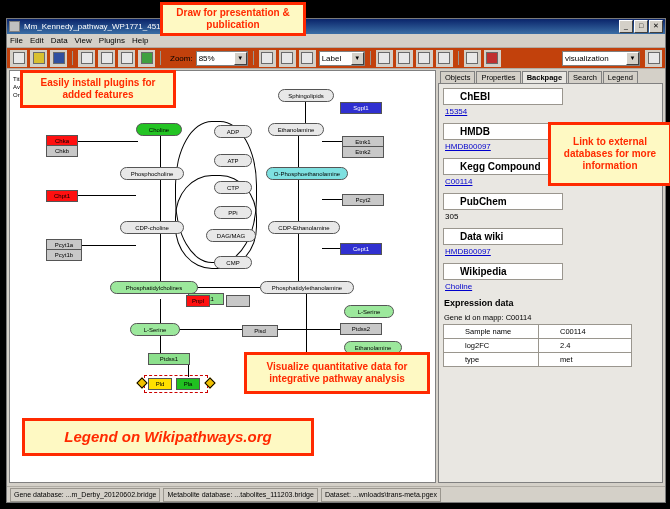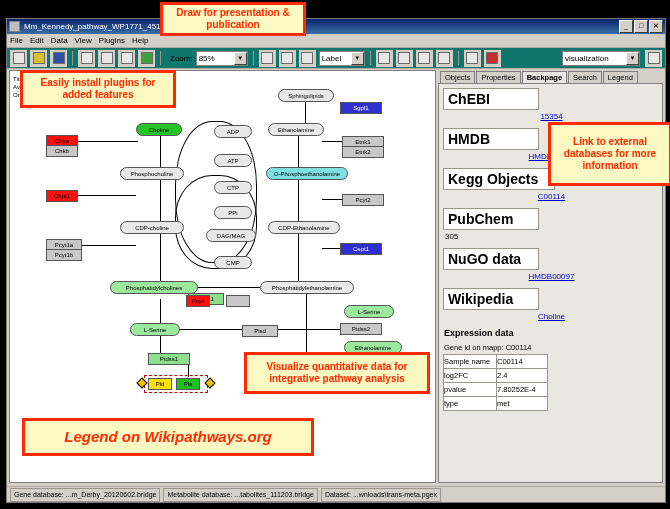--- a/index.html
+++ b/index.html
@@ -6,45 +6,45 @@
   body{width:670px;height:509px;overflow:hidden;font-family:"Liberation Sans",sans-serif;}
   #app{position:relative;width:670px;height:509px;background:#000;}
   .win{position:absolute;left:6px;top:18px;width:658px;height:483px;background:#d4d0c8;border:1px solid #7a7a7a;box-shadow:0 0 0 1px #000;}
   .titlebar{height:15px;background:linear-gradient(to bottom,#0a246a,#3a6ea5);display:flex;align-items:center;padding:0 2px;}
   .titlebar .tt{color:#fff;font-size:8px;padding-left:2px;flex:1;white-space:nowrap;overflow:hidden;}
   .titlebar .sysicon{width:9px;height:9px;background:#c0c0c0;border:1px solid #808080;margin-right:2px;}
   .winbtns{display:flex;gap:1px;}
   .winbtn{width:12px;height:11px;background:#d4d0c8;border:1px solid #fff;border-right-color:#404040;border-bottom-color:#404040;font-size:7px;line-height:9px;text-align:center;color:#000;}
   .menubar{height:13px;background:#d4d0c8;border-bottom:1px solid #b0aca4;display:flex;align-items:center;padding-left:3px;font-size:8px;gap:7px;}
   .menubar span{color:#000;}
-  .toolbar{height:20px;background:#0f766e;display:flex;align-items:center;padding:0 3px;gap:3px;border-bottom:1px solid #b0aca4;}
+  .toolbar{height:20px;background:#c2410c;display:flex;align-items:center;padding:0 3px;gap:3px;border-bottom:1px solid #b0aca4;}
   .tbtn{width:15px;height:15px;background:#d4d0c8;border:1px solid #d4d0c8;display:flex;align-items:center;justify-content:center;}
   .tbtn .sq{width:10px;height:10px;border:1px solid #6a6a6a;background:#e8e8e8;}
   .tbtn .sq.red{background:#c03030;}
   .tbtn .sq.blue{background:#3050a0;}
   .tbtn .sq.grn{background:#40a040;}
   .tbtn .sq.yel{background:#d8c030;}
   .tsep{width:1px;height:14px;background:#9a968e;margin:0 2px;}
   .zoomlab{font-size:8px;margin-left:4px;}
   .combo{height:13px;border:1px solid #808080;background:#fff;font-size:8px;display:flex;align-items:center;padding-left:2px;position:relative;}
   .combo .arrow{position:absolute;right:0;top:0;width:11px;height:11px;background:#d4d0c8;border:1px solid #fff;border-right-color:#404040;border-bottom-color:#404040;display:flex;align-items:center;justify-content:center;font-size:6px;}
   .body{position:absolute;left:0;top:49px;right:0;bottom:17px;display:flex;}
   .left{position:relative;width:425px;background:#fff;border:1px solid #808080;margin:2px;overflow:hidden;}
   .right{position:relative;flex:1;margin:2px 2px 2px 0;background:#d4d0c8;display:flex;flex-direction:column;}
   .tabs{display:flex;height:13px;align-items:flex-end;font-size:7.5px;padding-left:2px;}
   .tab{border:1px solid #808080;border-bottom:none;background:#d4d0c8;padding:1px 4px;margin-right:1px;}
   .tab.sel{background:#e9e7e2;font-weight:bold;}
   .panel{flex:1;background:#e9e7e2;border:1px solid #808080;overflow:hidden;position:relative;padding:4px;}
-  .dbbox{border:1px solid #9a968e;background:#fff;font-weight:bold;font-size:14px;padding:2px 4px;margin-bottom:2px;width:86px;}
-  .link{color:#0000cc;text-decoration:underline;font-size:8px;margin:0 0 7px 2px;display:block;text-align:center;}
+  .dbbox{border:1px solid #9a968e;background:#fff;font-weight:bold;font-size:10px;padding:2px 16px;margin-bottom:2px;width:86px;}
+  .link{color:#0000cc;text-decoration:underline;font-size:8px;margin:0 0 7px 2px;display:block;}
   .plain{font-size:8px;margin:0 0 7px 2px;display:block;color:#000;}
   .exptitle{font-weight:bold;font-size:9px;margin:4px 0 5px 1px;}
   .geneid{font-size:7.5px;margin:0 0 2px 1px;}
   table.dt{border-collapse:collapse;font-size:7.5px;}
-  table.dt td{border:1px solid #9a968e;background:#fff;padding:1px 0;height:11px;}
+  table.dt td{border:1px solid #9a968e;background:#fff;padding:1px 21px;height:11px;}
   table.dt td.k{width:52px;}
   table.dt td.v{width:50px;}
   .statusbar{position:absolute;left:0;right:0;bottom:0;height:15px;background:#d4d0c8;border-top:1px solid #b0aca4;display:flex;align-items:center;font-size:7px;padding-left:3px;}
   .statusbar .cell{border:1px solid #9a968e;background:#d4d0c8;padding:1px 3px;margin-right:3px;height:10px;line-height:10px;white-space:nowrap;}
   .sidetxt{position:absolute;left:3px;top:4px;font-size:6px;color:#000;line-height:8px;}
   
   .node{position:absolute;font-size:6px;color:#000;display:flex;align-items:center;justify-content:center;text-align:center;}
   .gene{border:1px solid #555;background:#c8c8c8;height:10px;}
   .gene.green{background:#20c020;}
   .gene.red{background:#ff1010;}
@@ -242,49 +242,45 @@
           <div class="tab">Search</div>
           <div class="tab">Legend</div>
         </div>
         <div class="panel">
           <div class="dbbox">ChEBI</div>
           <a class="link" href="#">15354</a>
 
           <div class="dbbox">HMDB</div>
           <a class="link" href="#">HMDB00097</a>
 
-          <div class="dbbox" style="width:102px;">Kegg Objects</div>
+          <div class="dbbox" style="width:102px;">Kegg Compound</div>
           <a class="link" href="#">C00114</a>
 
           <div class="dbbox">PubChem</div>
           <span class="plain">305</span>
 
-          <div class="dbbox">NuGO data</div>
+          <div class="dbbox">Data wiki</div>
           <a class="link" href="#">HMDB00097</a>
 
           <div class="dbbox">Wikipedia</div>
           <a class="link" href="#">Choline</a>
 
           <div class="exptitle">Expression data</div>
           <div class="geneid">Gene id on mapp: C00114</div>
           <table class="dt">
             <tbody>
                 <tr>
               <td class="k">Sample name</td>
               <td class="v">C00114</td>
             </tr>
             <tr>
               <td class="k">log2FC</td>
               <td class="v">2.4</td>
             </tr>
             <tr>
-              <td class="k">pvalue</td>
-              <td class="v">7.80252E-4</td>
-            </tr>
-            <tr>
               <td class="k">type</td>
               <td class="v">met</td>
             </tr>
           </tbody>
             </table>
         </div>
       </div>
     </div>
 
     <div class="statusbar">

